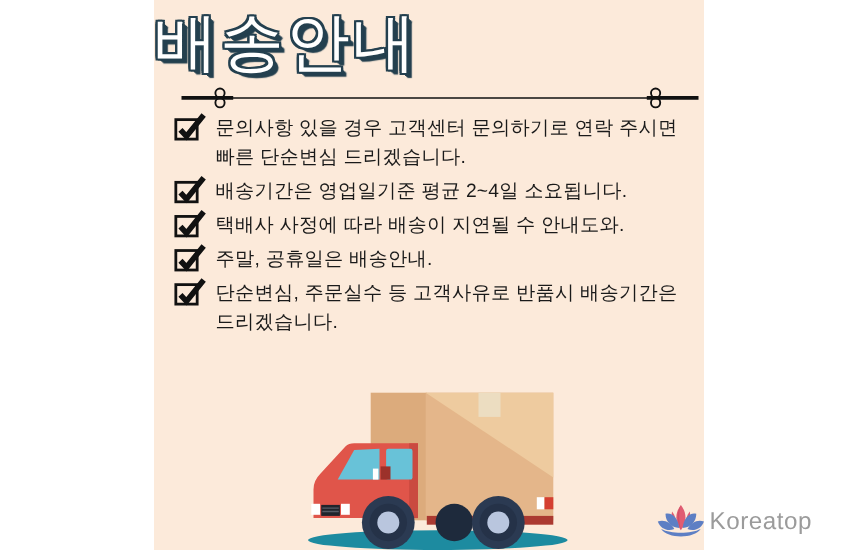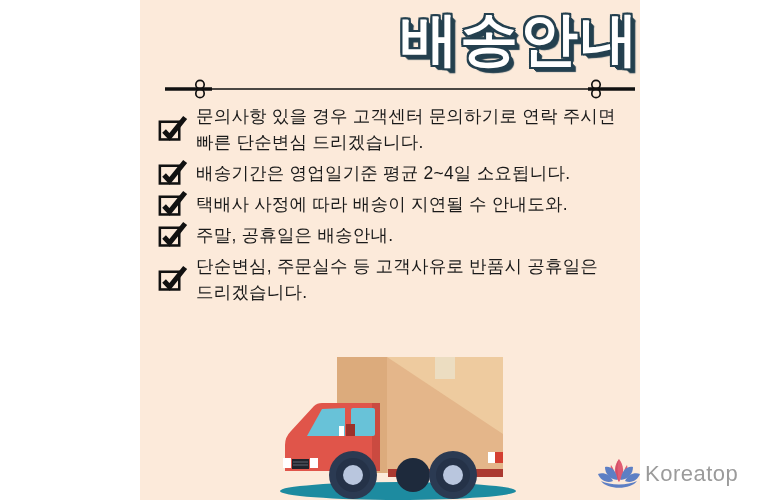--- a/index.html
+++ b/index.html
@@ -8,22 +8,22 @@
     background:#ffffff;
     font-family:"Liberation Sans","DejaVu Sans",sans-serif;
   }
   .canvas{position:absolute;inset:0;width:780px;height:500px;background:#ffffff;}
   .panel{
     position:absolute;left:140px;top:0;width:500px;height:500px;
     background:var(--background_peach,#fceada);
   }
   
   .title{
-    position:absolute;left:0;top:2px;width:500px;text-align:right;
-    font-size:58px;line-height:74px;font-weight:700;letter-spacing:2px;
+    position:absolute;left:0;top:2px;width:500px;text-align:left;
+    font-size:58px;line-height:74px;font-weight:400;letter-spacing:2px;
     color:#ffffff;
     text-shadow:
       -2px -2px 0 var(--title_outline_navy,#24404f),
        2px -2px 0 var(--title_outline_navy,#24404f),
       -2px  2px 0 var(--title_outline_navy,#24404f),
        2px  2px 0 var(--title_outline_navy,#24404f),
        0px -2px 0 var(--title_outline_navy,#24404f),
        0px  2px 0 var(--title_outline_navy,#24404f),
       -2px  0px 0 var(--title_outline_navy,#24404f),
        2px  0px 0 var(--title_outline_navy,#24404f),
@@ -32,21 +32,21 @@
        5px  5px 1px var(--title_outline_navy,#24404f);
   }
   
   .divider{position:absolute;left:10px;top:76px;width:490px;height:28px;}
   .divider .ln{stroke:#111;fill:none;}
   
   .checklist{
     position:absolute;left:16px;top:103px;width:470px;
     display:flex;flex-direction:column;gap:5px;
   }
-  .check-item{display:flex;align-items:center;gap:7px;}
+  .check-item{display:flex;align-items:flex-start;gap:7px;}
   .checkbox-icon{flex:0 0 auto;width:33px;height:27px;margin-top:-1px;}
   .check-text{
     font-size:17.5px;line-height:26px;font-weight:500;color:#1a1a1a;
     letter-spacing:0.2px;white-space:nowrap;
   }
   .check-text span{display:block;}
   
   .truck{position:absolute;left:125px;top:342px;width:300px;height:158px;}
   
   .logo{
@@ -120,21 +120,21 @@
           <span>주말, 공휴일은 배송안내.</span>
         </div>
       </div>
 
       <div class="check-item">
         <svg class="checkbox-icon" viewBox="0 0 36 32">
           <rect x="3" y="8" width="23" height="21" fill="none" stroke="#111" stroke-width="3"></rect>
           <path d="M8,19 L14.5,26 L33,3" fill="none" stroke="#111" stroke-width="6"></path>
         </svg>
         <div class="check-text">
-          <span>단순변심, 주문실수 등 고객사유로 반품시 공휴일은</span>
+          <span>단순변심, 주문실수 등 고객사유로 반품시 배송기간은</span>
           <span>드리겠습니다.</span>
         </div>
       </div>
 
     </div>
 
     <svg class="truck" viewBox="0 0 300 158">
 
       <ellipse cx="133" cy="149" rx="118" ry="9" fill="#1d8ba0"></ellipse>
 

